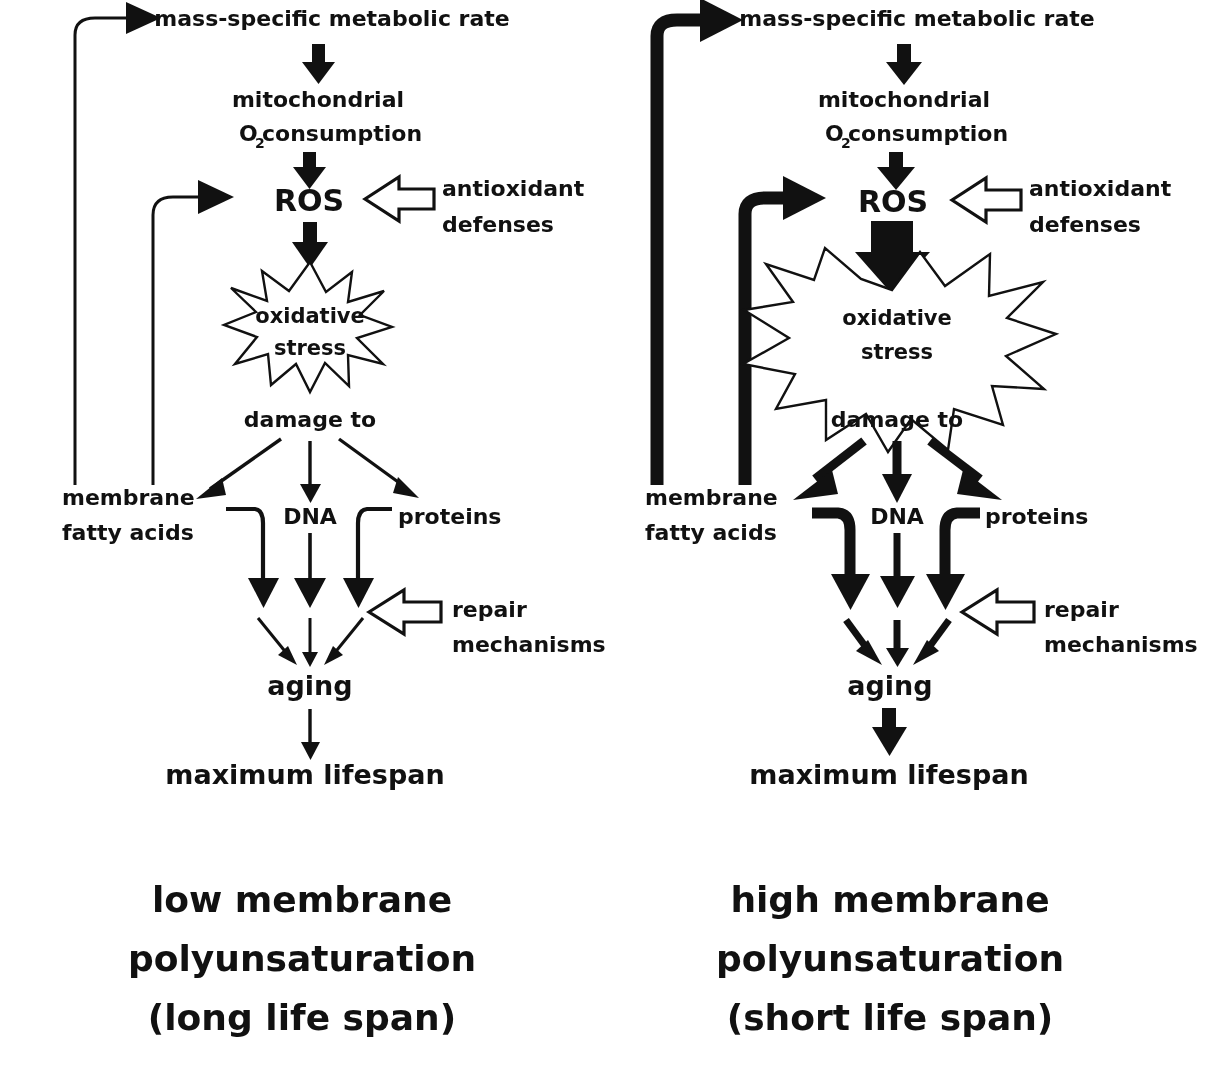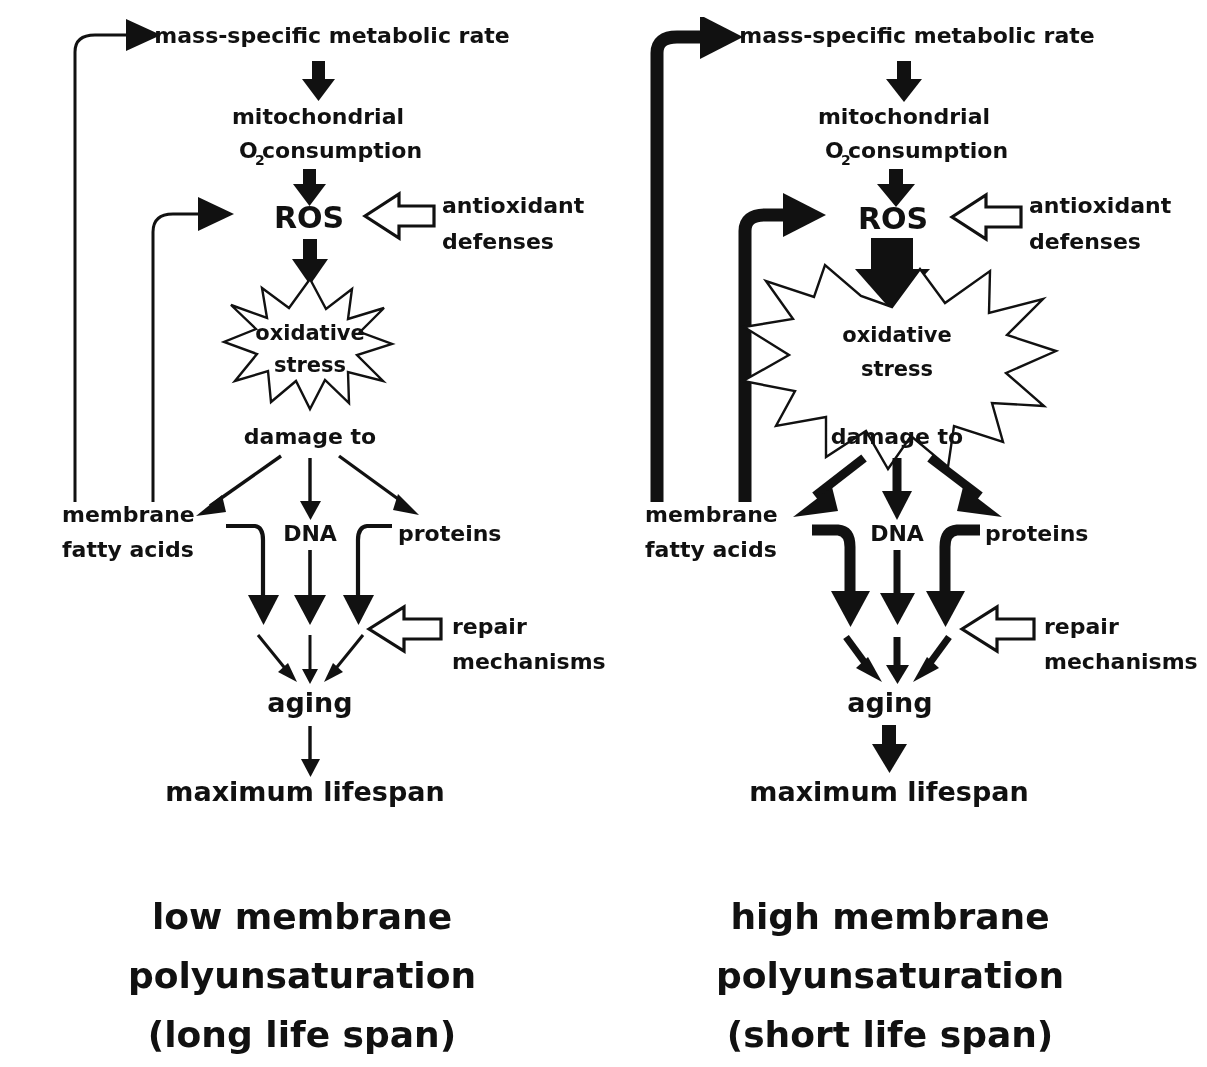--- a/index.html
+++ b/index.html
@@ -1,20 +1,20 @@
 <!DOCTYPE html>
 <html><head>
 <meta charset="utf-8">
 <style>
   html,body{margin:0;padding:0;background:#ffffff;}
   body{
     width:1207px;height:1067px;position:relative;overflow:hidden;
     font-family:"DejaVu Sans", sans-serif;color:#111111;
   }
-  #stage{position:absolute;inset:0;margin-top:17px;}
+  #stage{position:absolute;inset:0;}
   svg.diagram{position:absolute;left:0;top:0;width:1207px;height:1067px;}
   text{font-family:"DejaVu Sans", sans-serif;fill:#111111;font-weight:700;}
   .t-node{font-size:22px;}
   .t-ros{font-size:30px;}
   .t-side{font-size:22px;}
   .t-burst{font-size:21px;}
   .t-aging{font-size:27px;}
   .t-lifespan{font-size:27px;}
   .t-caption{font-size:36px;font-weight:700;}
   .t-sub{font-size:14px;}

